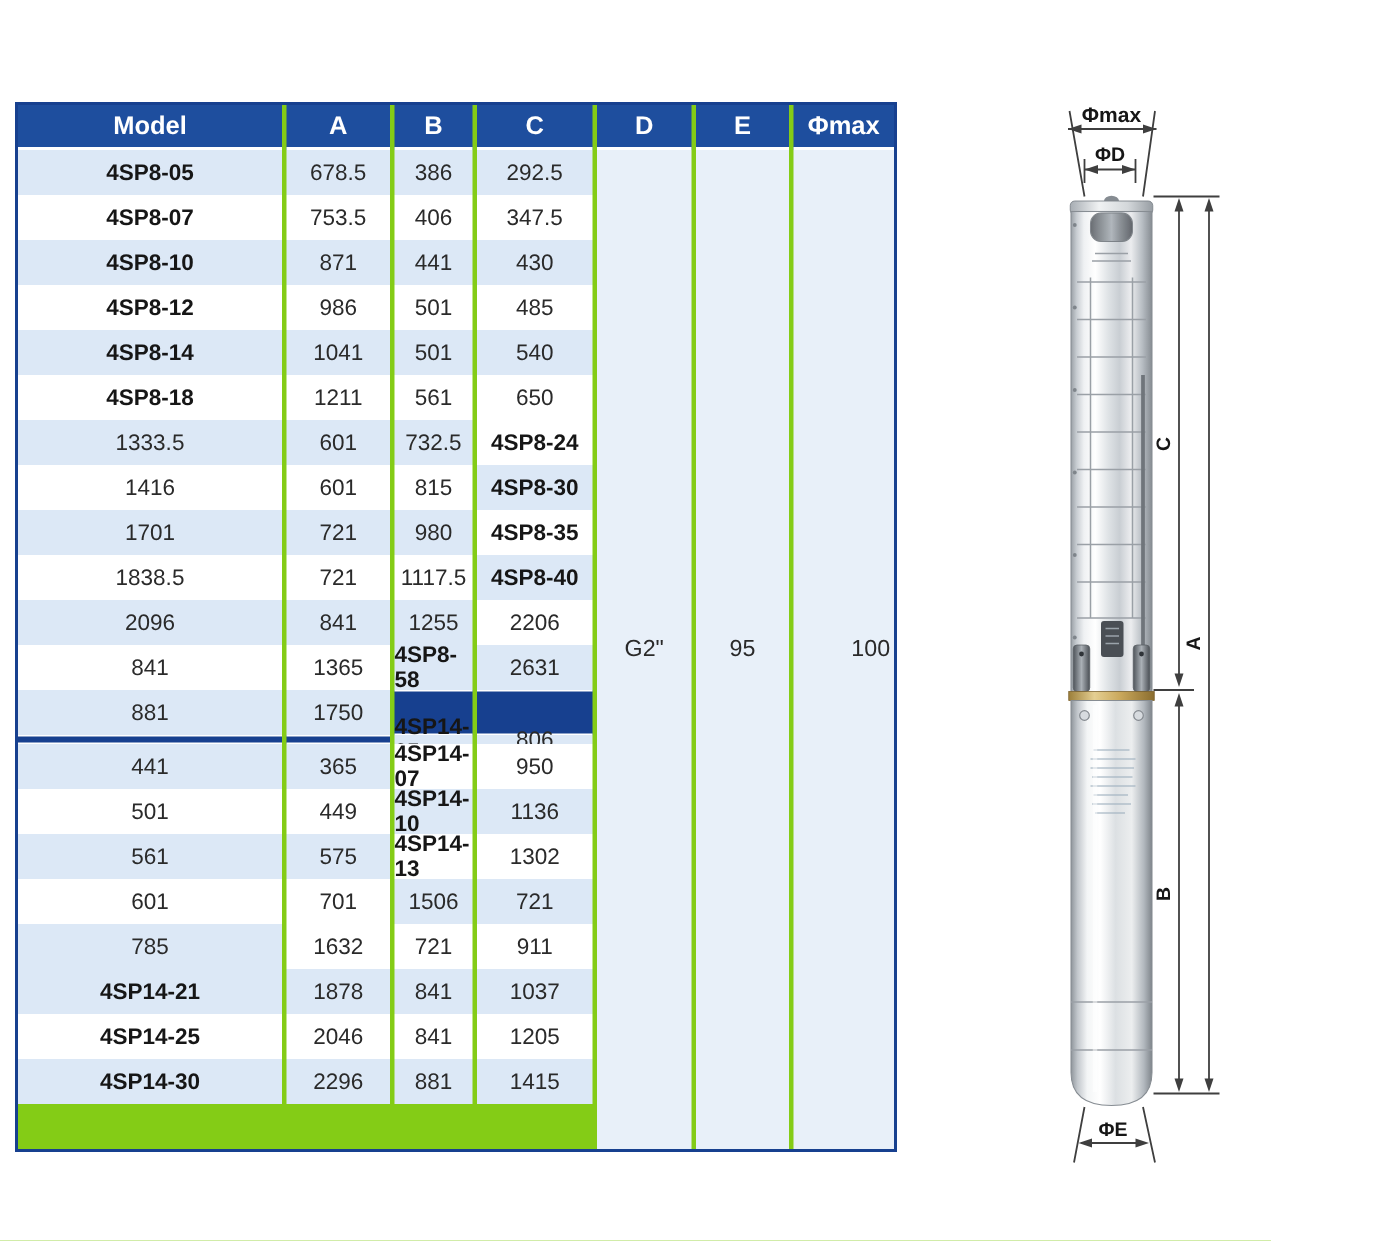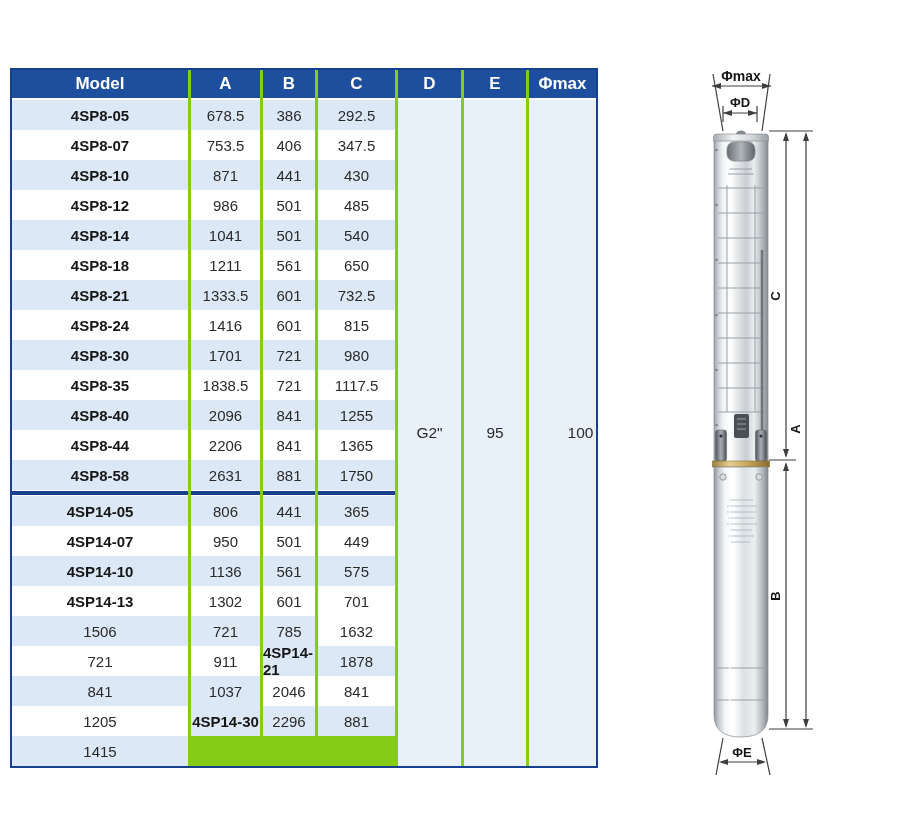--- a/index.html
+++ b/index.html
@@ -90,41 +90,39 @@
       <div class="cell num-cell white">501</div>
       <div class="cell num-cell white">485</div>
       <div class="cell model-cell alt">4SP8-14</div>
       <div class="cell num-cell alt">1041</div>
       <div class="cell num-cell alt">501</div>
       <div class="cell num-cell alt">540</div>
       <div class="cell model-cell white">4SP8-18</div>
       <div class="cell num-cell white">1211</div>
       <div class="cell num-cell white">561</div>
       <div class="cell num-cell white">650</div>
-      <div class="cell model-cell alt">4SP8-21</div>
       <div class="cell num-cell alt">1333.5</div>
       <div class="cell num-cell alt">601</div>
       <div class="cell num-cell alt">732.5</div>
       <div class="cell model-cell white">4SP8-24</div>
       <div class="cell num-cell white">1416</div>
       <div class="cell num-cell white">601</div>
       <div class="cell num-cell white">815</div>
       <div class="cell model-cell alt">4SP8-30</div>
       <div class="cell num-cell alt">1701</div>
       <div class="cell num-cell alt">721</div>
       <div class="cell num-cell alt">980</div>
       <div class="cell model-cell white">4SP8-35</div>
       <div class="cell num-cell white">1838.5</div>
       <div class="cell num-cell white">721</div>
       <div class="cell num-cell white">1117.5</div>
       <div class="cell model-cell alt">4SP8-40</div>
       <div class="cell num-cell alt">2096</div>
       <div class="cell num-cell alt">841</div>
       <div class="cell num-cell alt">1255</div>
-      <div class="cell model-cell white">4SP8-44</div>
       <div class="cell num-cell white">2206</div>
       <div class="cell num-cell white">841</div>
       <div class="cell num-cell white">1365</div>
       <div class="cell model-cell alt">4SP8-58</div>
       <div class="cell num-cell alt">2631</div>
       <div class="cell num-cell alt">881</div>
       <div class="cell num-cell alt">1750</div>
       <div class="sep-cell"></div>
       <div class="sep-cell"></div>
       <div class="sep-cell"></div>
@@ -148,20 +146,21 @@
       <div class="cell num-cell alt">1506</div>
       <div class="cell num-cell alt">721</div>
       <div class="cell num-cell alt">785</div>
       <div class="cell num-cell white">1632</div>
       <div class="cell num-cell white">721</div>
       <div class="cell num-cell white">911</div>
       <div class="cell model-cell alt">4SP14-21</div>
       <div class="cell num-cell alt">1878</div>
       <div class="cell num-cell alt">841</div>
       <div class="cell num-cell alt">1037</div>
+      <div class="cell model-cell white">4SP14-25</div>
       <div class="cell num-cell white">2046</div>
       <div class="cell num-cell white">841</div>
       <div class="cell num-cell white">1205</div>
       <div class="cell model-cell alt">4SP14-30</div>
       <div class="cell num-cell alt">2296</div>
       <div class="cell num-cell alt">881</div>
       <div class="cell num-cell alt">1415</div>
     </div>
 
   <svg class="diagram" viewBox="683 55 148 728" xmlns="http://www.w3.org/2000/svg">

